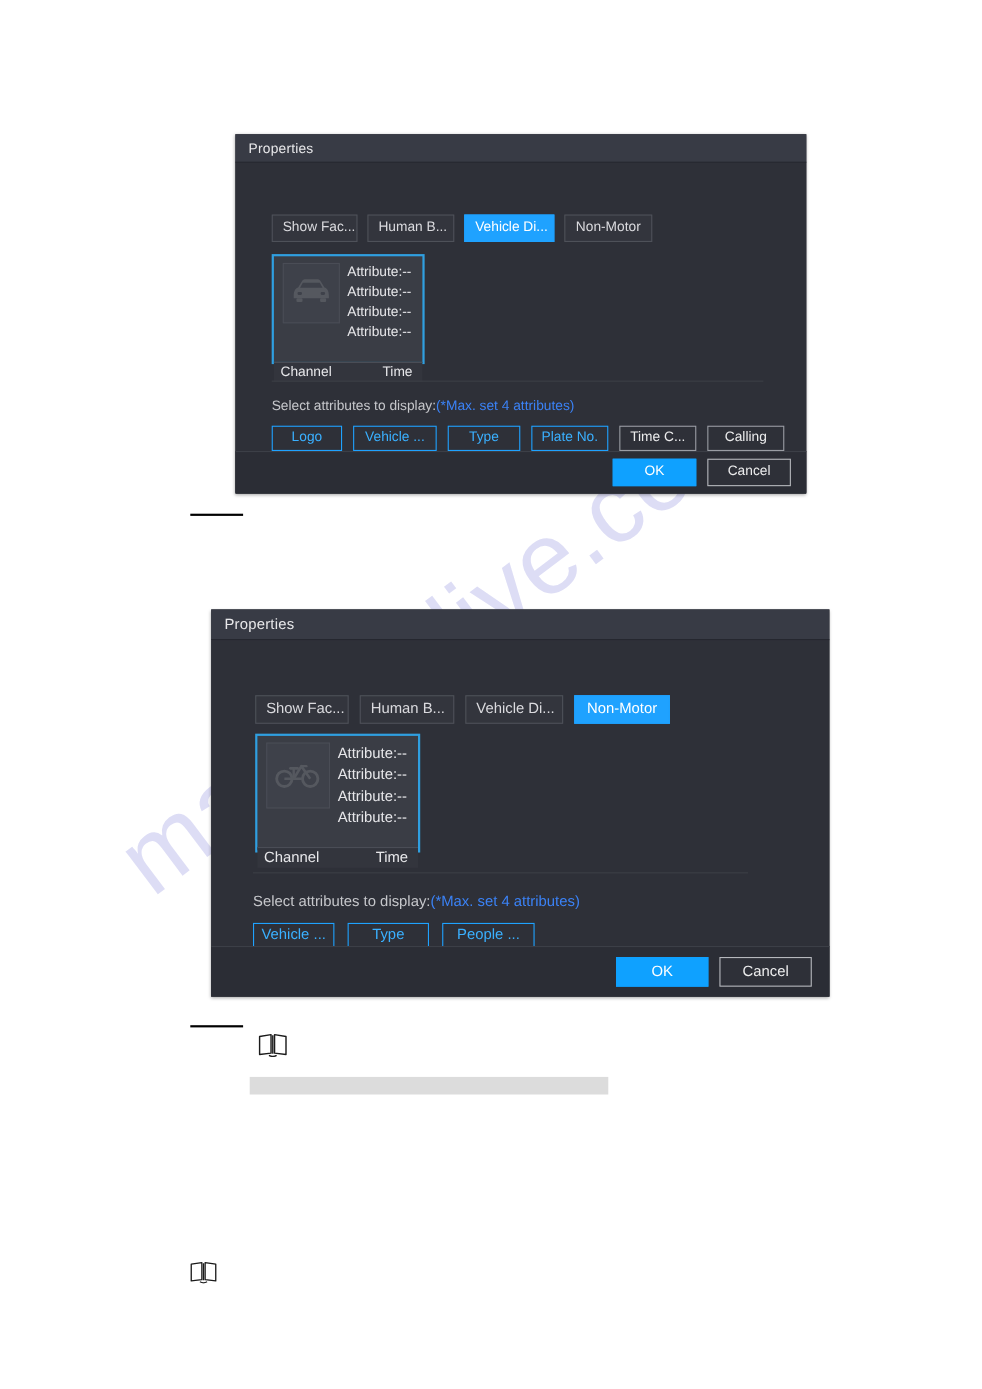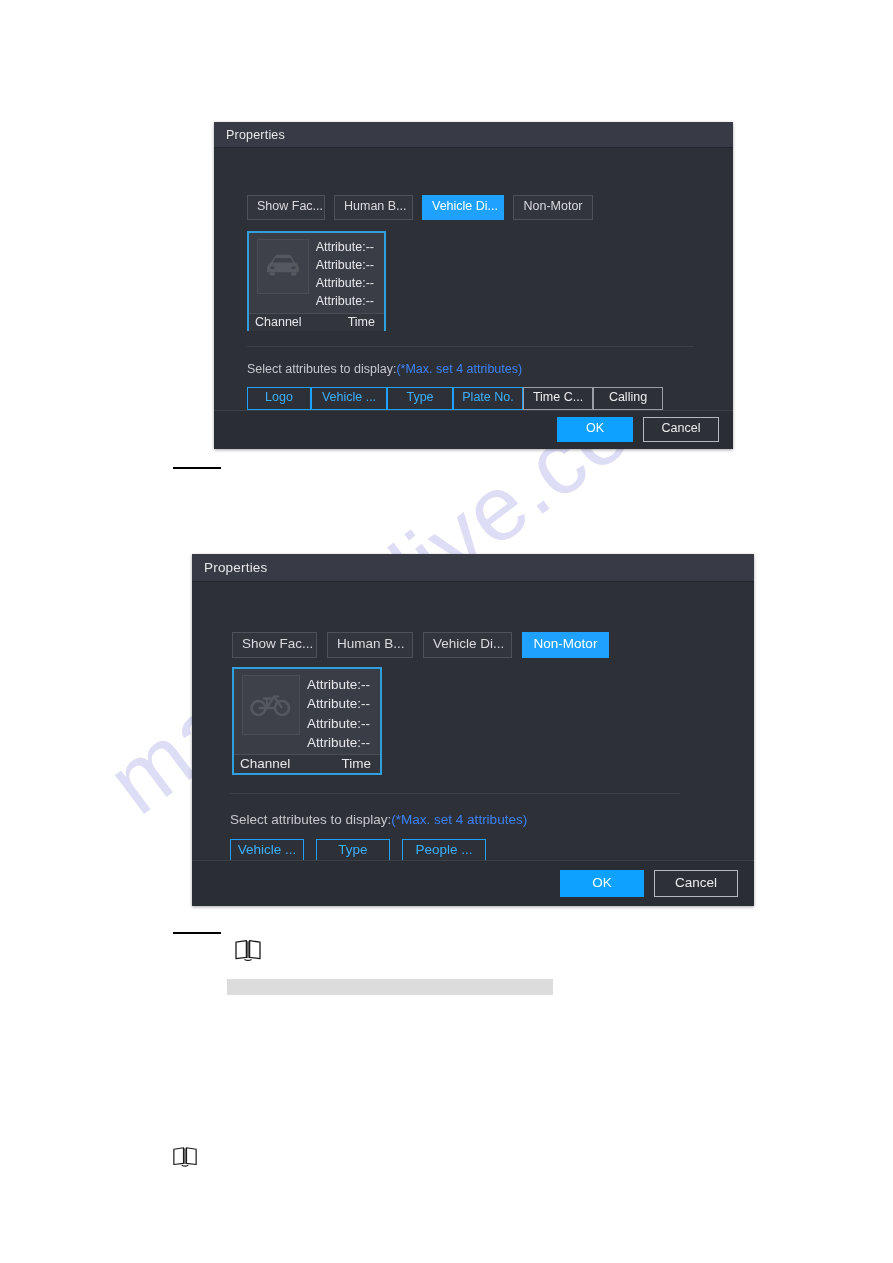--- a/index.html
+++ b/index.html
@@ -93,21 +93,21 @@
   .preview-card {
     border: 2px solid #2f9fe0;
     background: #3a3d45;
     box-sizing: border-box;
     display: flex;
     flex-direction: column;
   }
   .preview-main {
     display: flex;
     flex: 1 1 auto;
-    padding: 6px 6px 2px 8px;
+    padding: 6px 6px 18px 8px;
     box-sizing: border-box;
     justify-content: space-between;
   }
   .preview-thumb {
     border: 1px solid #4a4d56;
     background: #3e414a;
     display: flex;
     align-items: center;
     justify-content: center;
     box-sizing: border-box;
@@ -149,21 +149,21 @@
 
   
   .select-line {
     font-size: 12.5px;
     white-space: nowrap;
   }
   .select-label { color: #c6c7cb; }
   .select-hint  { color: #3b82f6; }
 
   .attr-rows { display: flex; flex-direction: column; gap: 7px; }
-  .attr-row  { display: flex; }
+  .attr-row  { display: flex; gap: 10px; }
   .attr-btn {
     border: 1px solid #9a9da4;
     background: #2e3038;
     color: #ececed;
     font-size: 12.5px;
     padding: 3px 6px 4px 6px;
     line-height: 1.1;
     text-align: center;
     box-sizing: border-box;
     white-space: nowrap;

